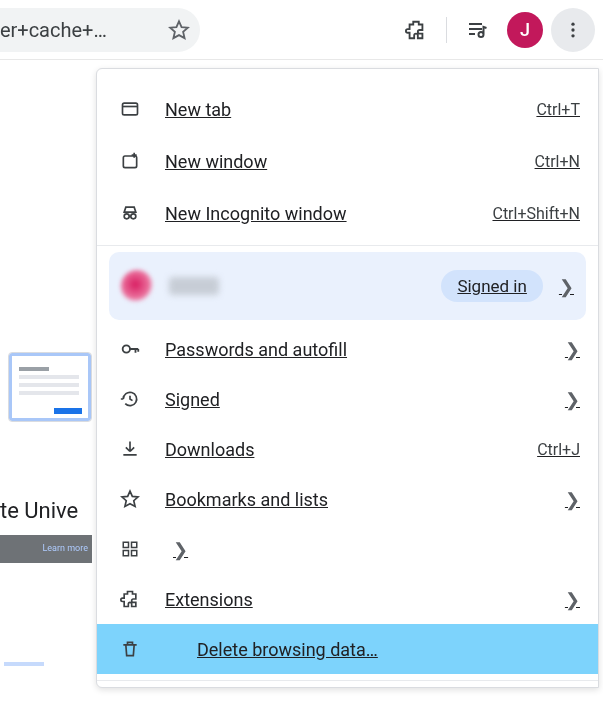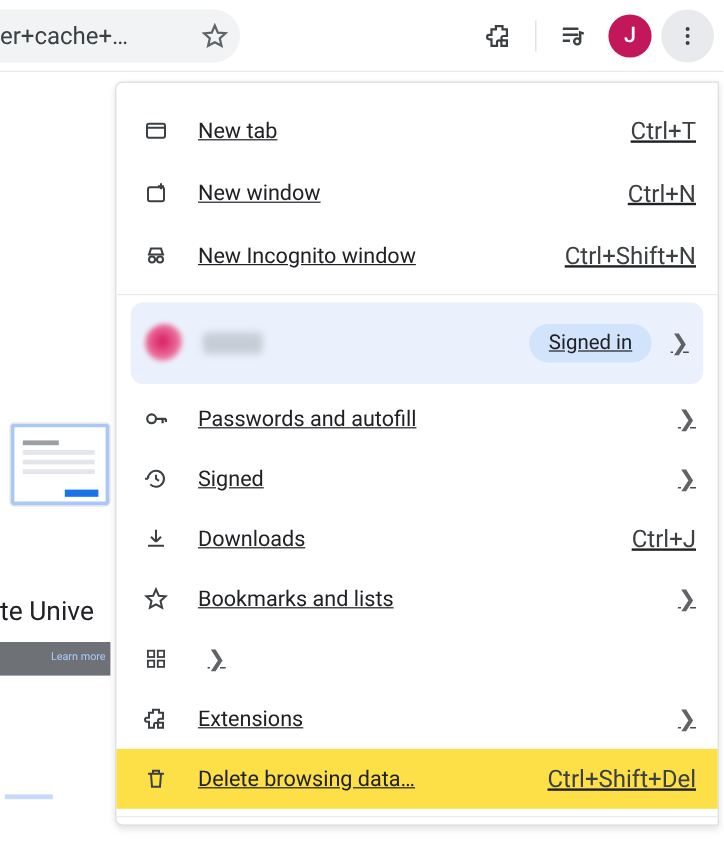--- a/index.html
+++ b/index.html
@@ -163,35 +163,36 @@
     width: 26px;
     display: flex;
     align-items: center;
     justify-content: center;
     color: #3c4043;
     margin-right: 22px;
   }
   .menu-item .label { flex: 1; }
   .menu-item .accel {
     color: #3c4043;
-    font-size: 20px;
+    font-size: 16px;
   }
   .menu-item .chev {
     color: #5f6368;
     font-size: 18px;
     font-weight: 400;
     margin-left: 8px;
   }
   .menu-sep {
     height: 1px;
     background: #e8eaed;
     margin: 6px 0;
   }
   .menu-item.hovered {
-    background: #fde047;
+    background: #7dd3fc;
+    gap: 32px;
   }
 
   
   .account-row {
     margin: 4px 12px 4px 12px;
     background: #eaf1fd;
     border-radius: 10px;
     display: flex;
     align-items: center;
     height: 68px;
@@ -386,18 +387,17 @@
     <span class="chev">❯</span>
   </div>
 
   <div class="menu-item hovered">
     <span class="ico">
       <svg width="20" height="20" viewBox="0 0 24 24" fill="none" stroke="#3c4043" stroke-width="2">
         <path d="M4 7h16M9 7V4h6v3M7 7l1 13h8l1-13"></path>
       </svg>
     </span>
     <span class="label">Delete browsing data…</span>
-    <span class="accel">Ctrl+Shift+Del</span>
   </div>
 
   <div class="menu-sep"></div>
 
 </div>
 
 </body></html>

